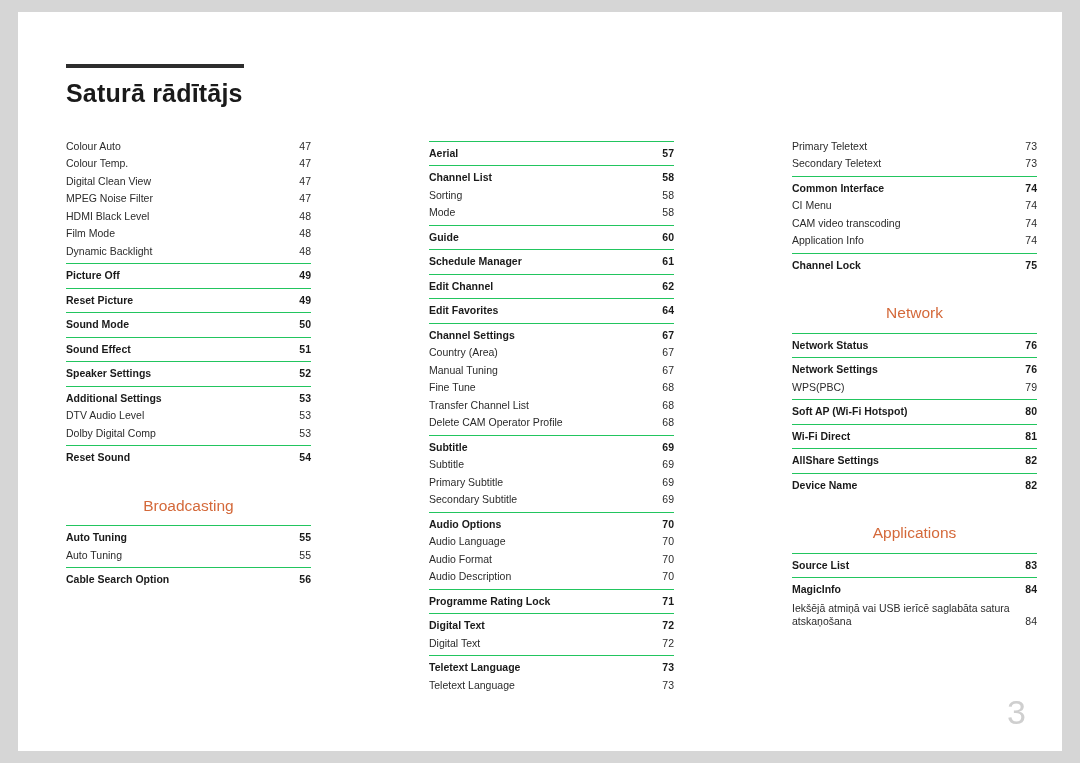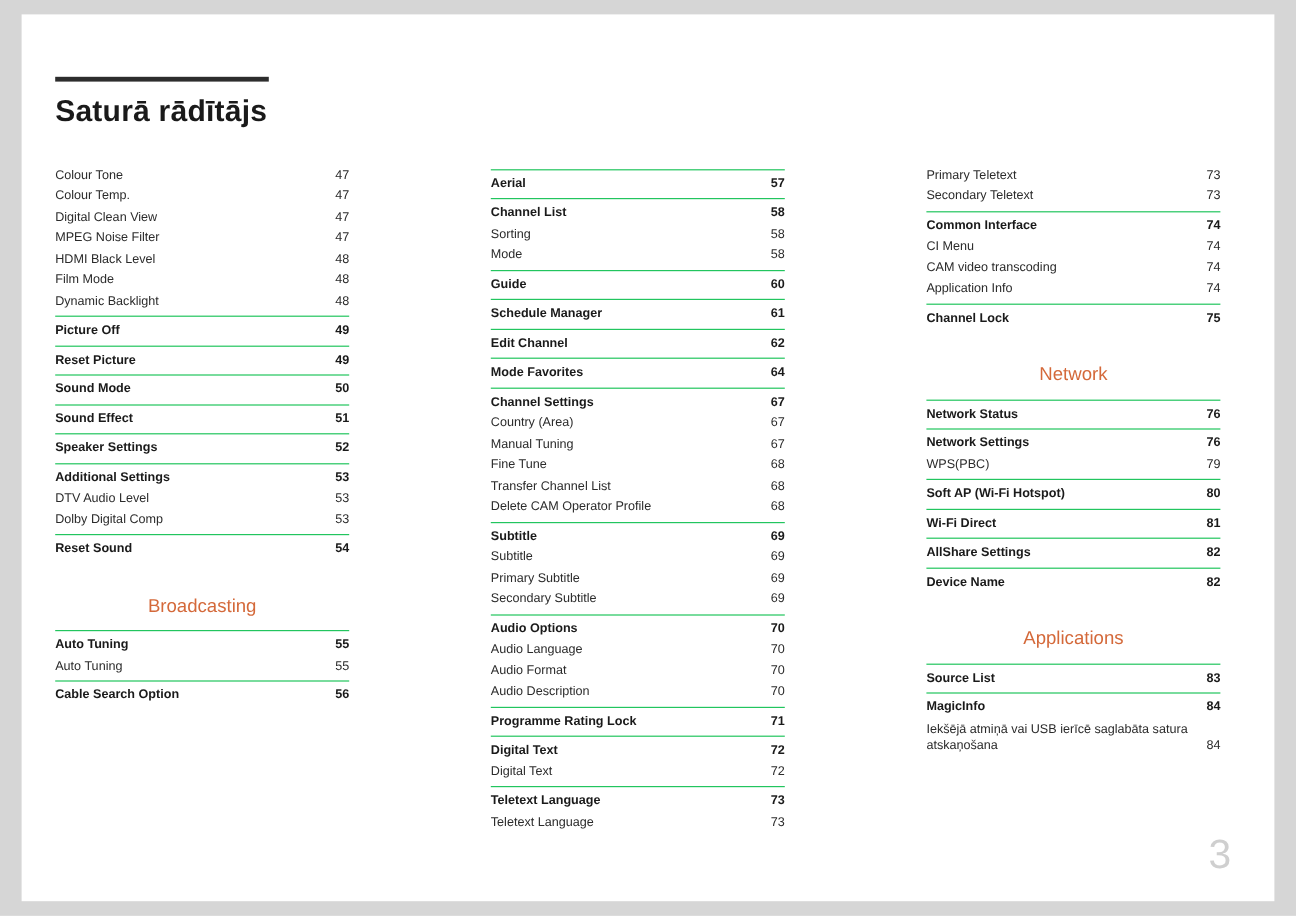--- a/index.html
+++ b/index.html
@@ -16,21 +16,21 @@
   .page {
     position: absolute;
     left: 18px;
     top: 12px;
     width: 1044px;
     height: 739px;
     background: #ffffff;
   }
   .content {
     position: absolute;
-    left: 28px;
+    left: 48px;
     top: 52px;
     width: 972px;
     height: 660px;
   }
   
   .title-rule {
     width: 178px;
     height: 4px;
     background: #2d2d2d;
     margin: 0 0 12px 0;
@@ -122,21 +122,21 @@
 <body>
 
 <div class="page">
   <div class="content">
     <div class="title-rule"></div>
     <h1 class="doc-title">Saturā rādītājs</h1>
     <div class="columns">
       <div class="col">
           <div class="group">
             <div class="entry">
-              <span class="label">Colour Tone</span>
+              <span class="label">Colour Auto</span>
               <span class="page-no">47</span>
             </div>
             <div class="entry">
               <span class="label">Colour Temp.</span>
               <span class="page-no">47</span>
             </div>
             <div class="entry">
               <span class="label">Digital Clean View</span>
               <span class="page-no">47</span>
             </div>
@@ -235,21 +235,21 @@
             </div>
             <div class="entry bold top-rule">
               <span class="label">Schedule Manager</span>
               <span class="page-no">61</span>
             </div>
             <div class="entry bold top-rule">
               <span class="label">Edit Channel</span>
               <span class="page-no">62</span>
             </div>
             <div class="entry bold top-rule">
-              <span class="label">Mode Favorites</span>
+              <span class="label">Edit Favorites</span>
               <span class="page-no">64</span>
             </div>
             <div class="entry bold top-rule">
               <span class="label">Channel Settings</span>
               <span class="page-no">67</span>
             </div>
             <div class="entry">
               <span class="label">Country (Area)</span>
               <span class="page-no">67</span>
             </div>

